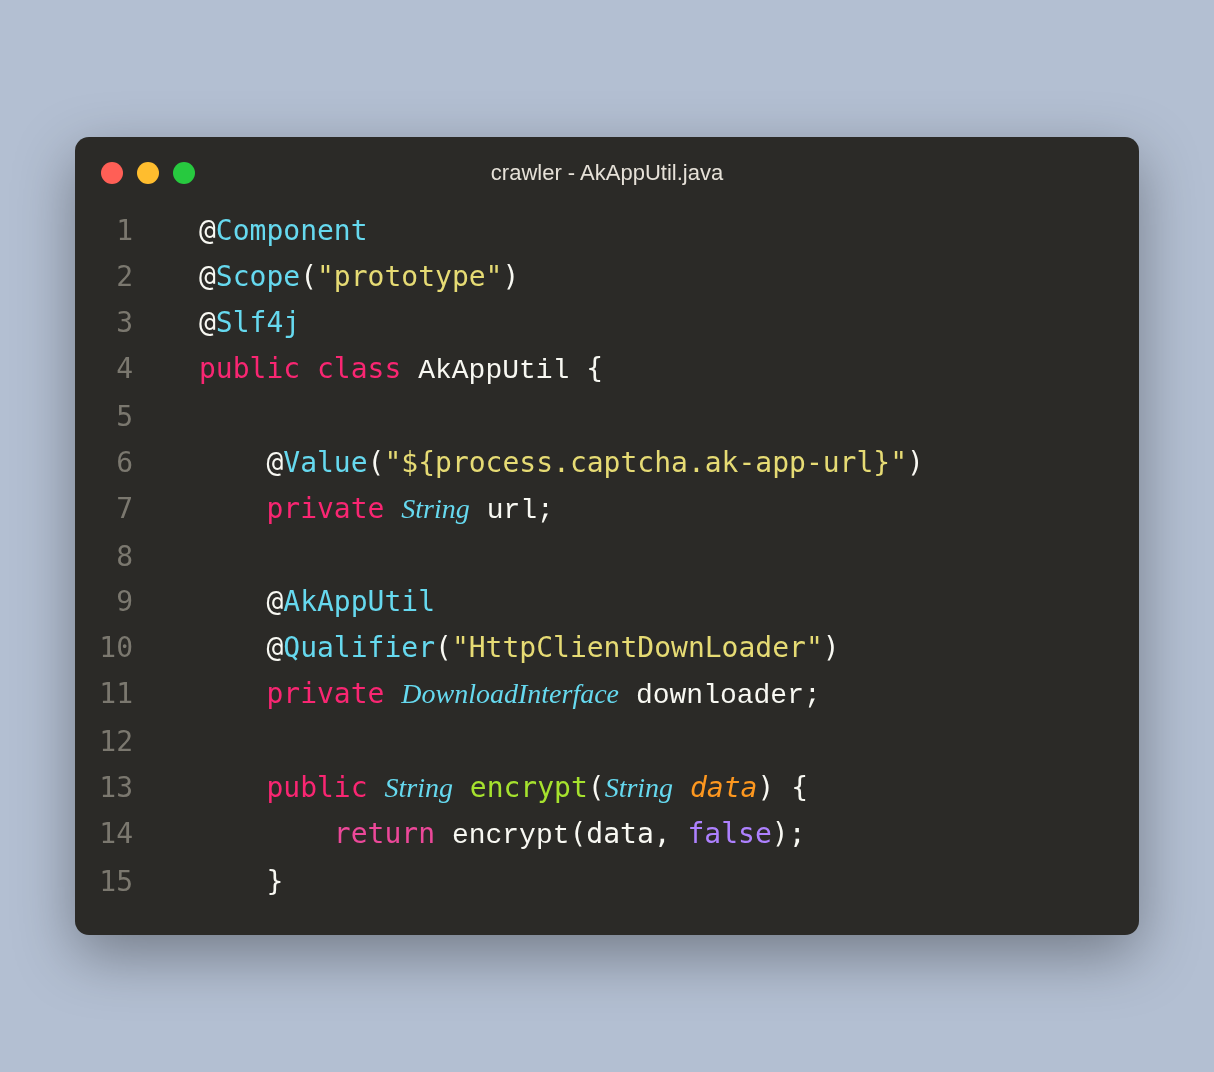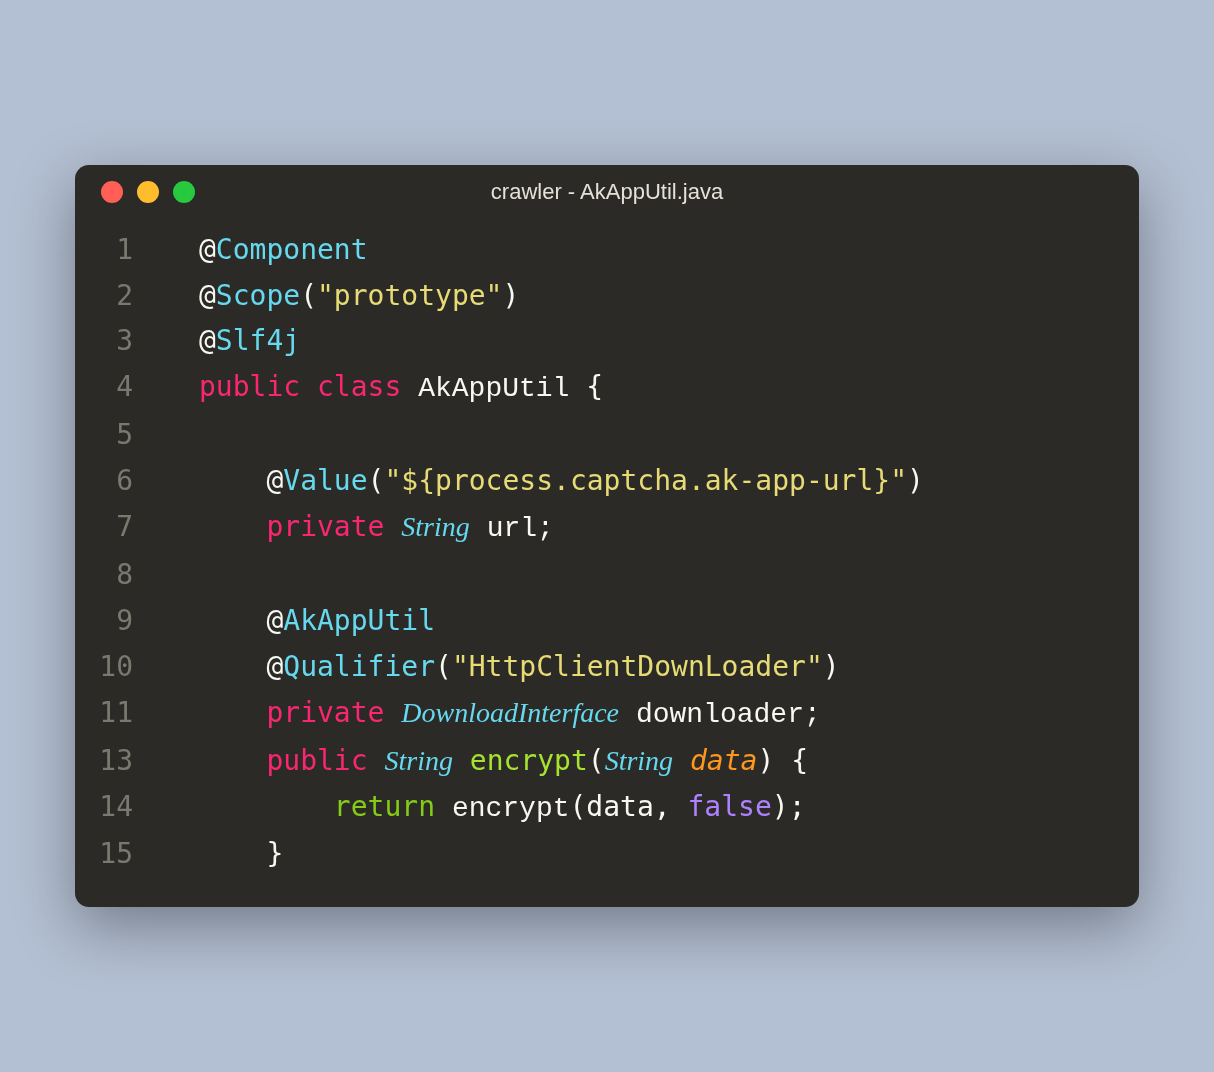--- a/index.html
+++ b/index.html
@@ -16,21 +16,21 @@
       background: #2b2a27;
       width: 1064px;
       border-radius: 14px;
       box-shadow: 0 20px 60px rgba(0,0,0,0.35);
       overflow: hidden;
       padding-bottom: 30px;
     }
     .titlebar {
       display: flex;
       align-items: center;
-      padding: 16px 26px 8px 26px;
+      padding: 25px 26px 8px 26px;
       position: relative;
     }
     .dots {
       display: flex;
       gap: 14px;
     }
     .dot {
       width: 22px;
       height: 22px;
       border-radius: 50%;
@@ -69,21 +69,21 @@
     .tk-at { color: #f8f8f2; }
     .tk-ann { color: #66d9ef; }
     .tk-str { color: #e6db74; }
     .tk-kw { color: #f92672; }
     .tk-type { color: #66d9ef; font-style: italic; font-family: Liberation Serif, serif; }
     .tk-name { color: #f8f8f2; font-family: Liberation Mono, monospace; }
     .tk-method { color: #a6e22e; }
     .tk-param { color: #fd971f; font-style: italic; }
     .tk-const { color: #ae81ff; }
     .tk-punct { color: #f8f8f2; }
-    .tk-return { color: #84cc16; }
+    .tk-return { color: #ec4899; }
   </style>
 </head>
 <body>
 
 <div class="window">
   <div class="titlebar">
     <div class="dots">
       <div class="dot dot-red"></div>
       <div class="dot dot-yellow"></div>
       <div class="dot dot-green"></div>
@@ -95,17 +95,18 @@
       <div class="line"><div class="gutter">2</div><div class="content"><span class="tk-at">@</span><span class="tk-ann">Scope</span><span class="tk-punct">(</span><span class="tk-str">"prototype"</span><span class="tk-punct">)</span></div></div>
       <div class="line"><div class="gutter">3</div><div class="content"><span class="tk-at">@</span><span class="tk-ann">Slf4j</span></div></div>
       <div class="line"><div class="gutter">4</div><div class="content"><span class="tk-kw">public</span><span> </span><span class="tk-kw">class</span><span> </span><span class="tk-name">AkAppUtil</span><span class="tk-punct"> {</span></div></div>
       <div class="line"><div class="gutter">5</div><div class="content"><span></span></div></div>
       <div class="line"><div class="gutter">6</div><div class="content"><span>    </span><span class="tk-at">@</span><span class="tk-ann">Value</span><span class="tk-punct">(</span><span class="tk-str">"${process.captcha.ak-app-url}"</span><span class="tk-punct">)</span></div></div>
       <div class="line"><div class="gutter">7</div><div class="content"><span>    </span><span class="tk-kw">private</span><span> </span><span class="tk-type">String</span><span> </span><span class="tk-name">url;</span></div></div>
       <div class="line"><div class="gutter">8</div><div class="content"><span></span></div></div>
       <div class="line"><div class="gutter">9</div><div class="content"><span>    </span><span class="tk-at">@</span><span class="tk-ann">AkAppUtil</span></div></div>
       <div class="line"><div class="gutter">10</div><div class="content"><span>    </span><span class="tk-at">@</span><span class="tk-ann">Qualifier</span><span class="tk-punct">(</span><span class="tk-str">"HttpClientDownLoader"</span><span class="tk-punct">)</span></div></div>
       <div class="line"><div class="gutter">11</div><div class="content"><span>    </span><span class="tk-kw">private</span><span> </span><span class="tk-type">DownloadInterface</span><span> </span><span class="tk-name">downloader;</span></div></div>
+      <div class="line"><div class="gutter">12</div><div class="content"><span></span></div></div>
       <div class="line"><div class="gutter">13</div><div class="content"><span>    </span><span class="tk-kw">public</span><span> </span><span class="tk-type">String</span><span> </span><span class="tk-method">encrypt</span><span class="tk-punct">(</span><span class="tk-type">String</span><span> </span><span class="tk-param">data</span><span class="tk-punct">) {</span></div></div>
       <div class="line"><div class="gutter">14</div><div class="content"><span>        </span><span class="tk-return">return</span><span> </span><span class="tk-name">encrypt</span><span class="tk-punct">(data, </span><span class="tk-const">false</span><span class="tk-punct">);</span></div></div>
       <div class="line"><div class="gutter">15</div><div class="content"><span class="tk-punct">    }</span></div></div>
     </div>
 </div>
 
 </body></html>

